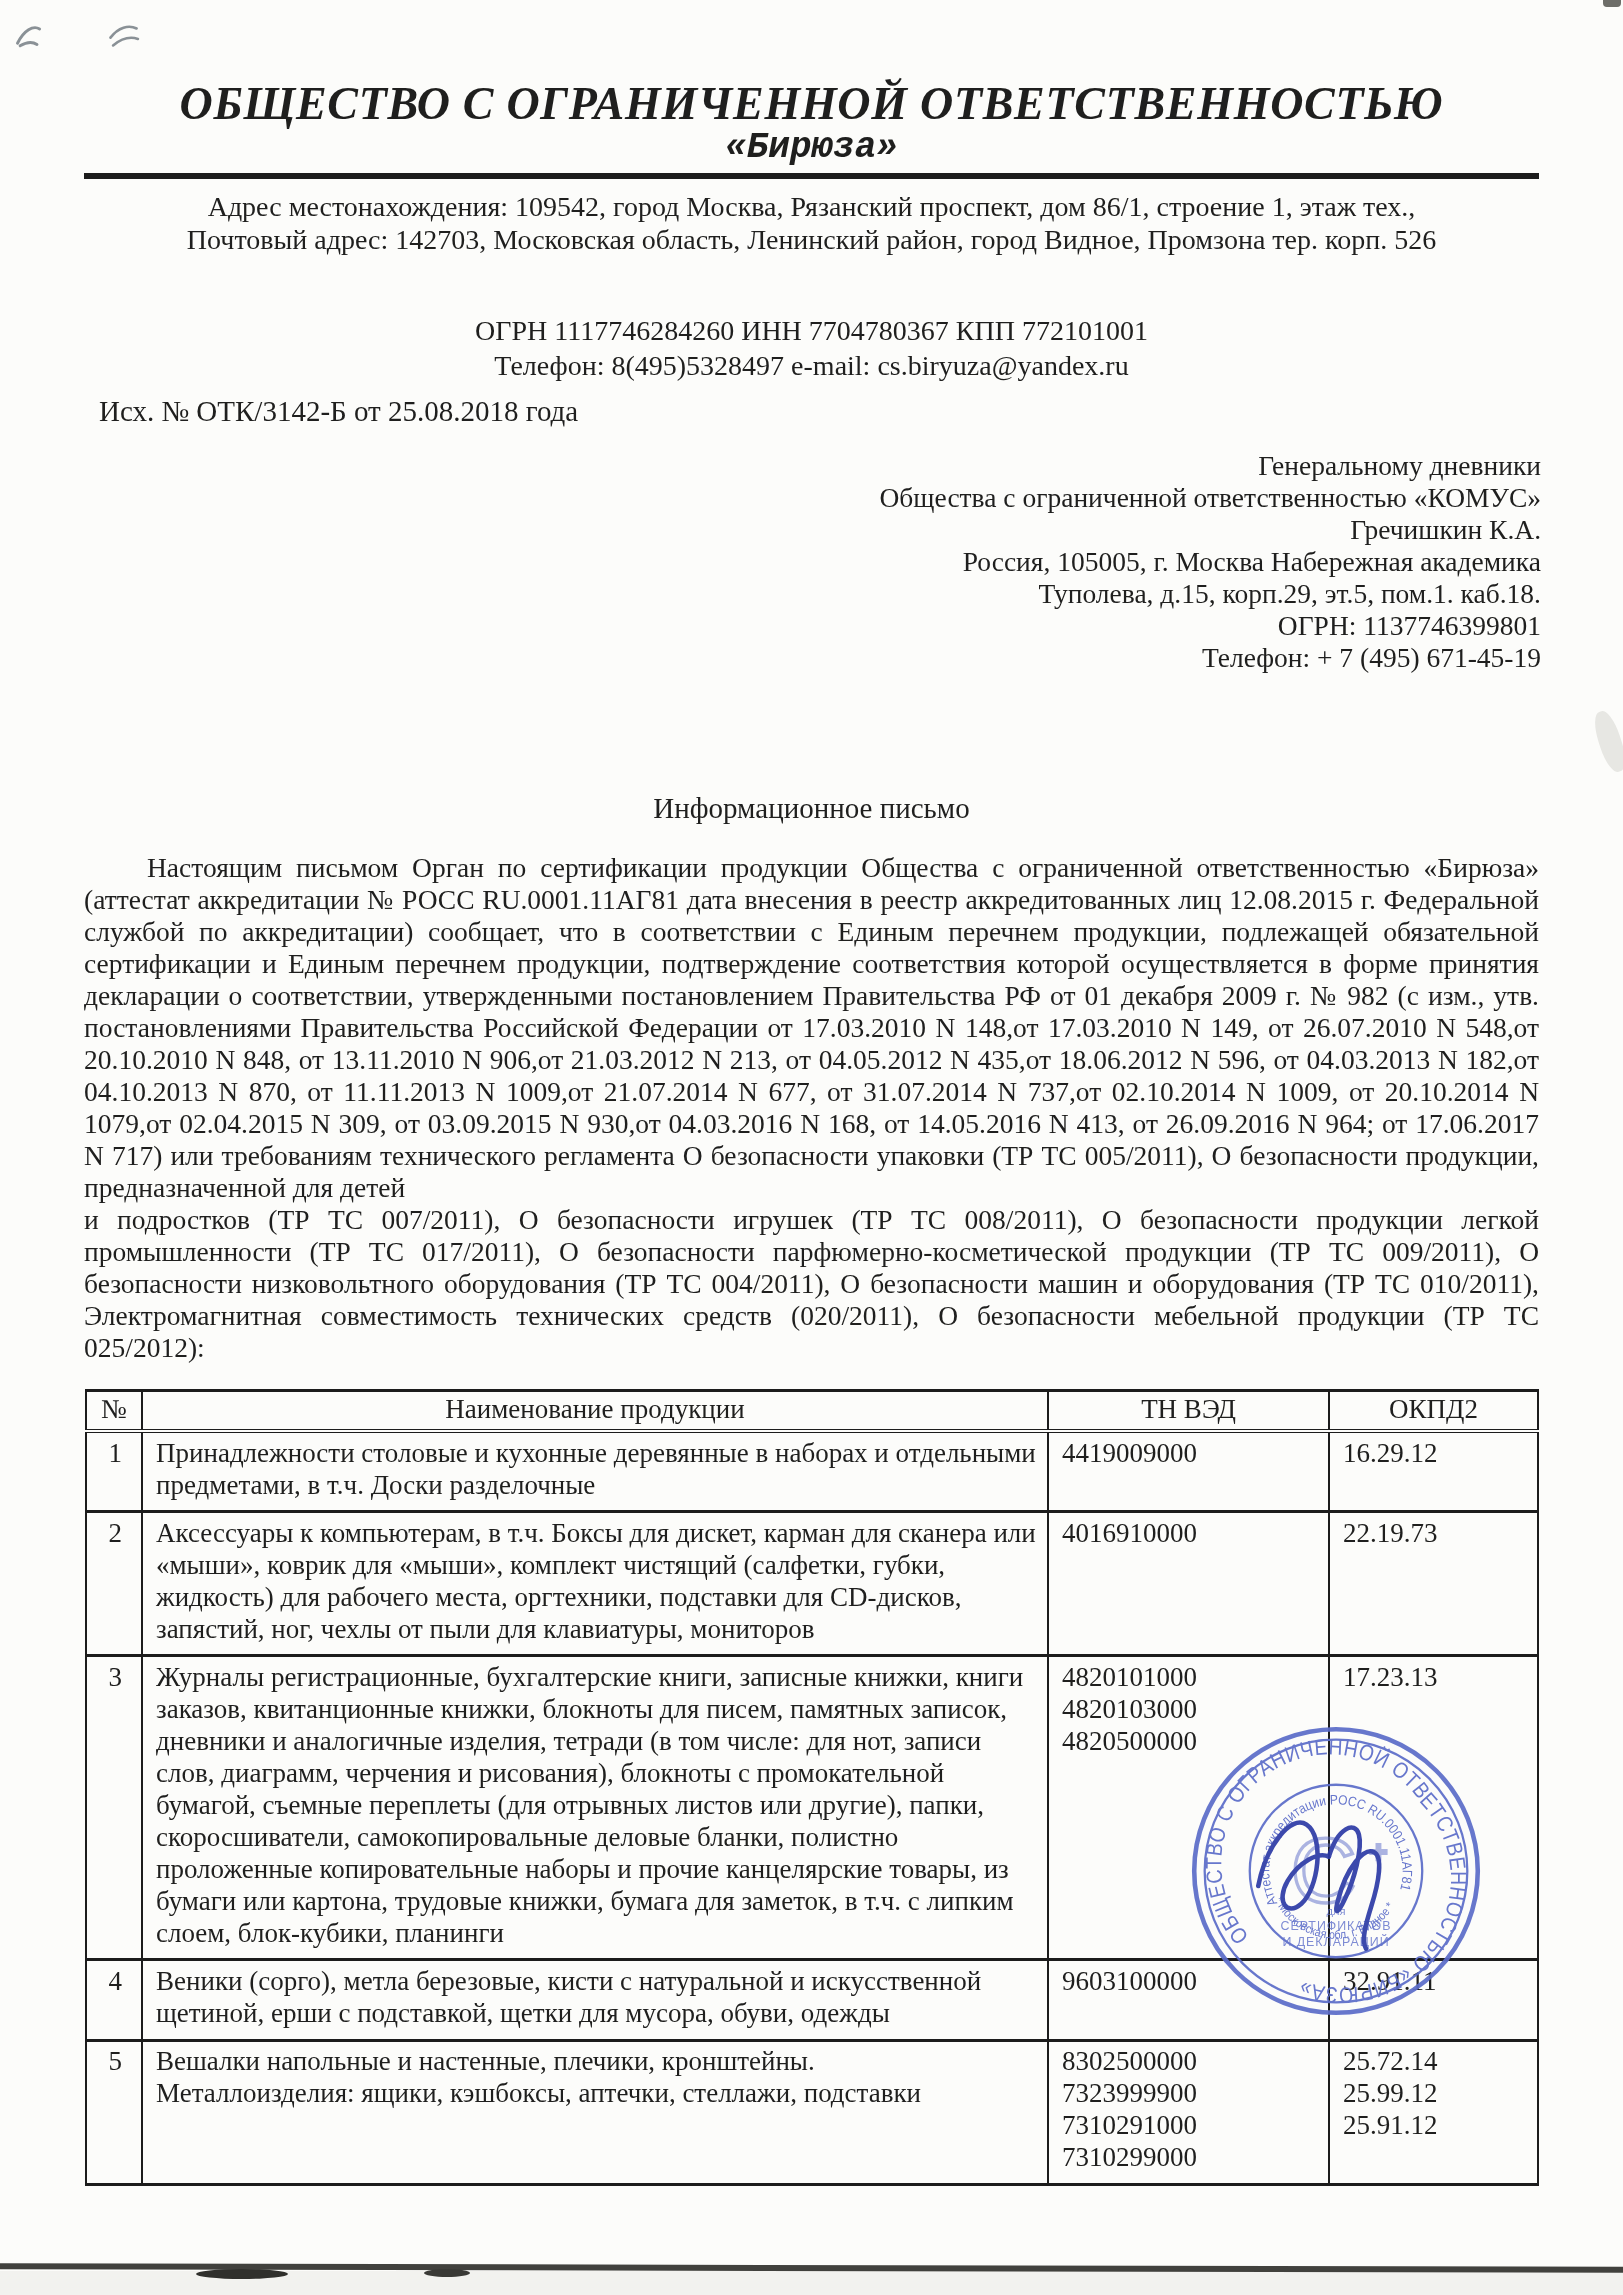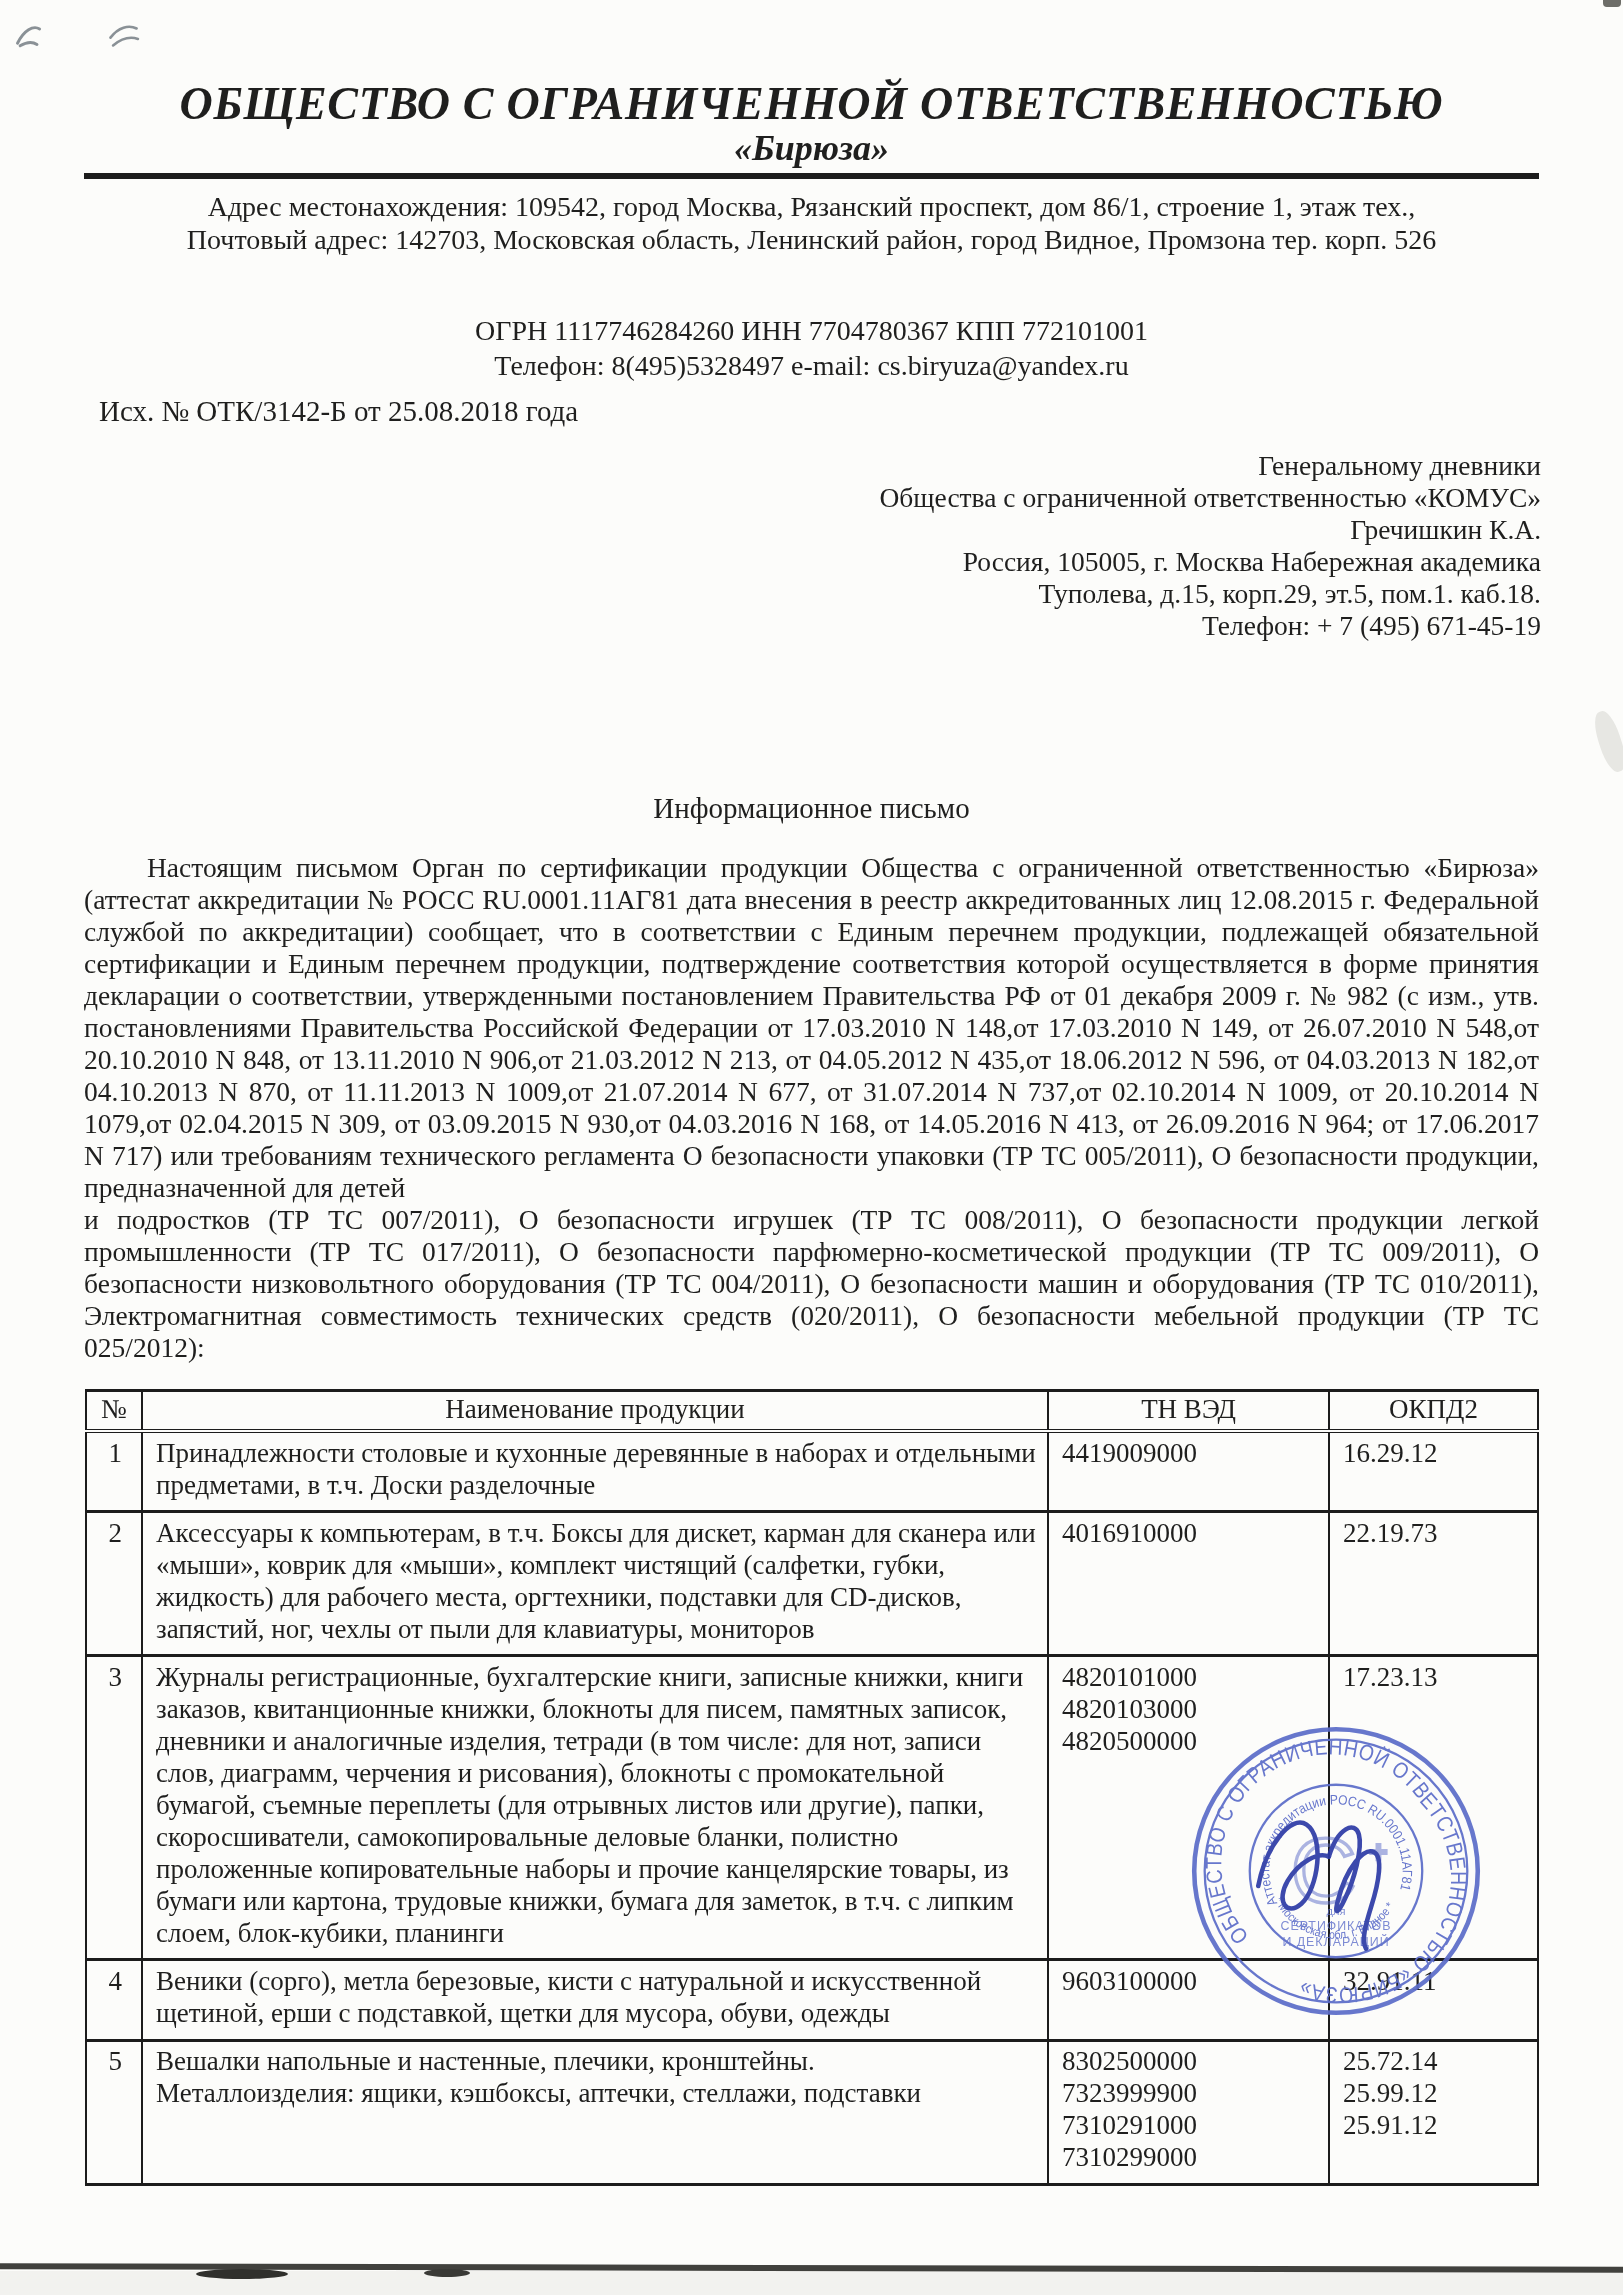--- a/index.html
+++ b/index.html
@@ -17,21 +17,21 @@
     width:1623px;height:2295px;
     background:var(--paper);
     overflow:hidden;
     font-family:"Liberation Serif", serif;
     color:var(--ink);
   }
   .abs{position:absolute;}
   .centered{left:0;width:100%;text-align:center;}
 
   #company-title-1{top:77px;font-style:italic;font-weight:bold;font-size:46px;letter-spacing:0.7px;}
-  #company-title-2{top:127px;font-style:italic;font-weight:bold;font-size:36px;}
+  #company-title-2{top:127px;font-style:italic;font-weight:bold;font-size:36px;font-family:Liberation Mono, monospace;}
   #header-rule{top:173px;left:84px;width:1455px;height:5.9px;background:var(--line);}
 
   #address-block{top:190px;font-size:28px;line-height:33px;}
   #requisites-block{top:313px;font-size:28px;line-height:35px;text-align:center;}
   #outgoing-ref{top:395px;left:99px;font-size:29px;}
 
   #recipient-block{top:450px;right:82px;text-align:right;font-size:27.5px;line-height:32px;}
 
   #letter-title{top:792px;font-size:29px;}
 
@@ -106,20 +106,21 @@
   </div>
 
   <div id="outgoing-ref" class="abs">Исх. № ОТК/3142-Б от 25.08.2018 года</div>
 
   <div id="recipient-block" class="abs">
     <div>Генеральному дневники</div>
     <div>Общества с ограниченной ответственностью «КОМУС»</div>
     <div>Гречишкин К.А.</div>
     <div>Россия, 105005, г. Москва Набережная академика</div>
     <div>Туполева, д.15, корп.29, эт.5, пом.1. каб.18.</div>
+    <div>ОГРН: 1137746399801</div>
     <div>Телефон: + 7 (495) 671-45-19</div>
   </div>
 
   <div id="letter-title" class="abs centered">Информационное письмо</div>
   <div id="letter-body" class="abs">Настоящим письмом Орган по сертификации продукции Общества с ограниченной ответственностью «Бирюза» (аттестат аккредитации № РОСС RU.0001.11АГ81 дата внесения в реестр аккредитованных лиц 12.08.2015 г. Федеральной службой по аккредитации) сообщает, что в соответствии с Единым перечнем продукции, подлежащей обязательной сертификации и Единым перечнем продукции, подтверждение соответствия которой осуществляется в форме принятия декларации о соответствии, утвержденными постановлением Правительства РФ от 01 декабря 2009 г. № 982 (с изм., утв. постановлениями Правительства Российской Федерации от 17.03.2010 N 148,от 17.03.2010 N 149, от 26.07.2010 N 548,от 20.10.2010 N 848, от 13.11.2010 N 906,от 21.03.2012 N 213, от 04.05.2012 N 435,от 18.06.2012 N 596, от 04.03.2013 N 182,от 04.10.2013 N 870, от 11.11.2013 N 1009,от 21.07.2014 N 677, от 31.07.2014 N 737,от 02.10.2014 N 1009, от 20.10.2014 N 1079,от 02.04.2015 N 309, от 03.09.2015 N 930,от 04.03.2016 N 168, от 14.05.2016 N 413, от 26.09.2016 N 964; от 17.06.2017 N 717) или требованиям технического регламента О безопасности упаковки (ТР ТС 005/2011), О безопасности продукции, предназначенной для детей
 и подростков (ТР ТС 007/2011), О безопасности игрушек (ТР ТС 008/2011), О безопасности продукции легкой промышленности (ТР ТС 017/2011), О безопасности парфюмерно-косметической продукции (ТР ТС 009/2011), О безопасности низковольтного оборудования (ТР ТС 004/2011), О безопасности машин и оборудования (ТР ТС 010/2011), Электромагнитная совместимость технических средств (020/2011), О безопасности мебельной продукции (ТР ТС 025/2012):</div>
 
   <table id="products-table">
     <colgroup>
       <col class="col-num">

